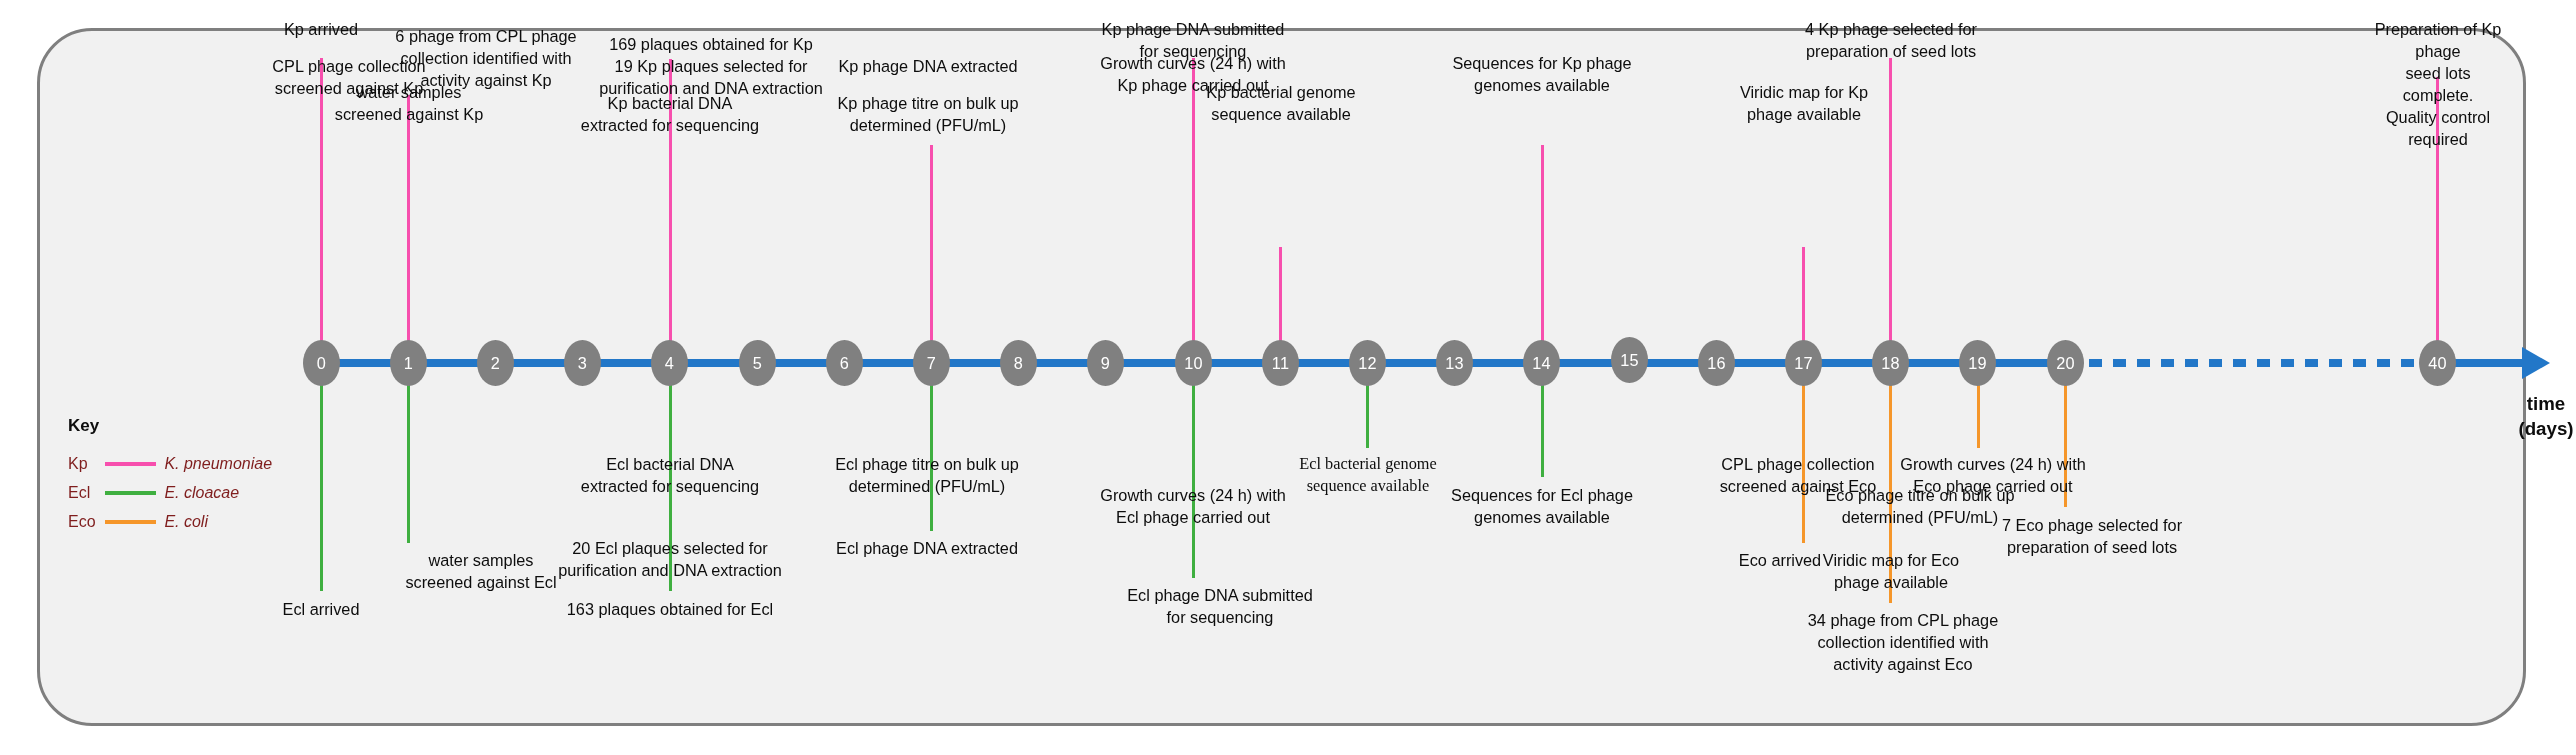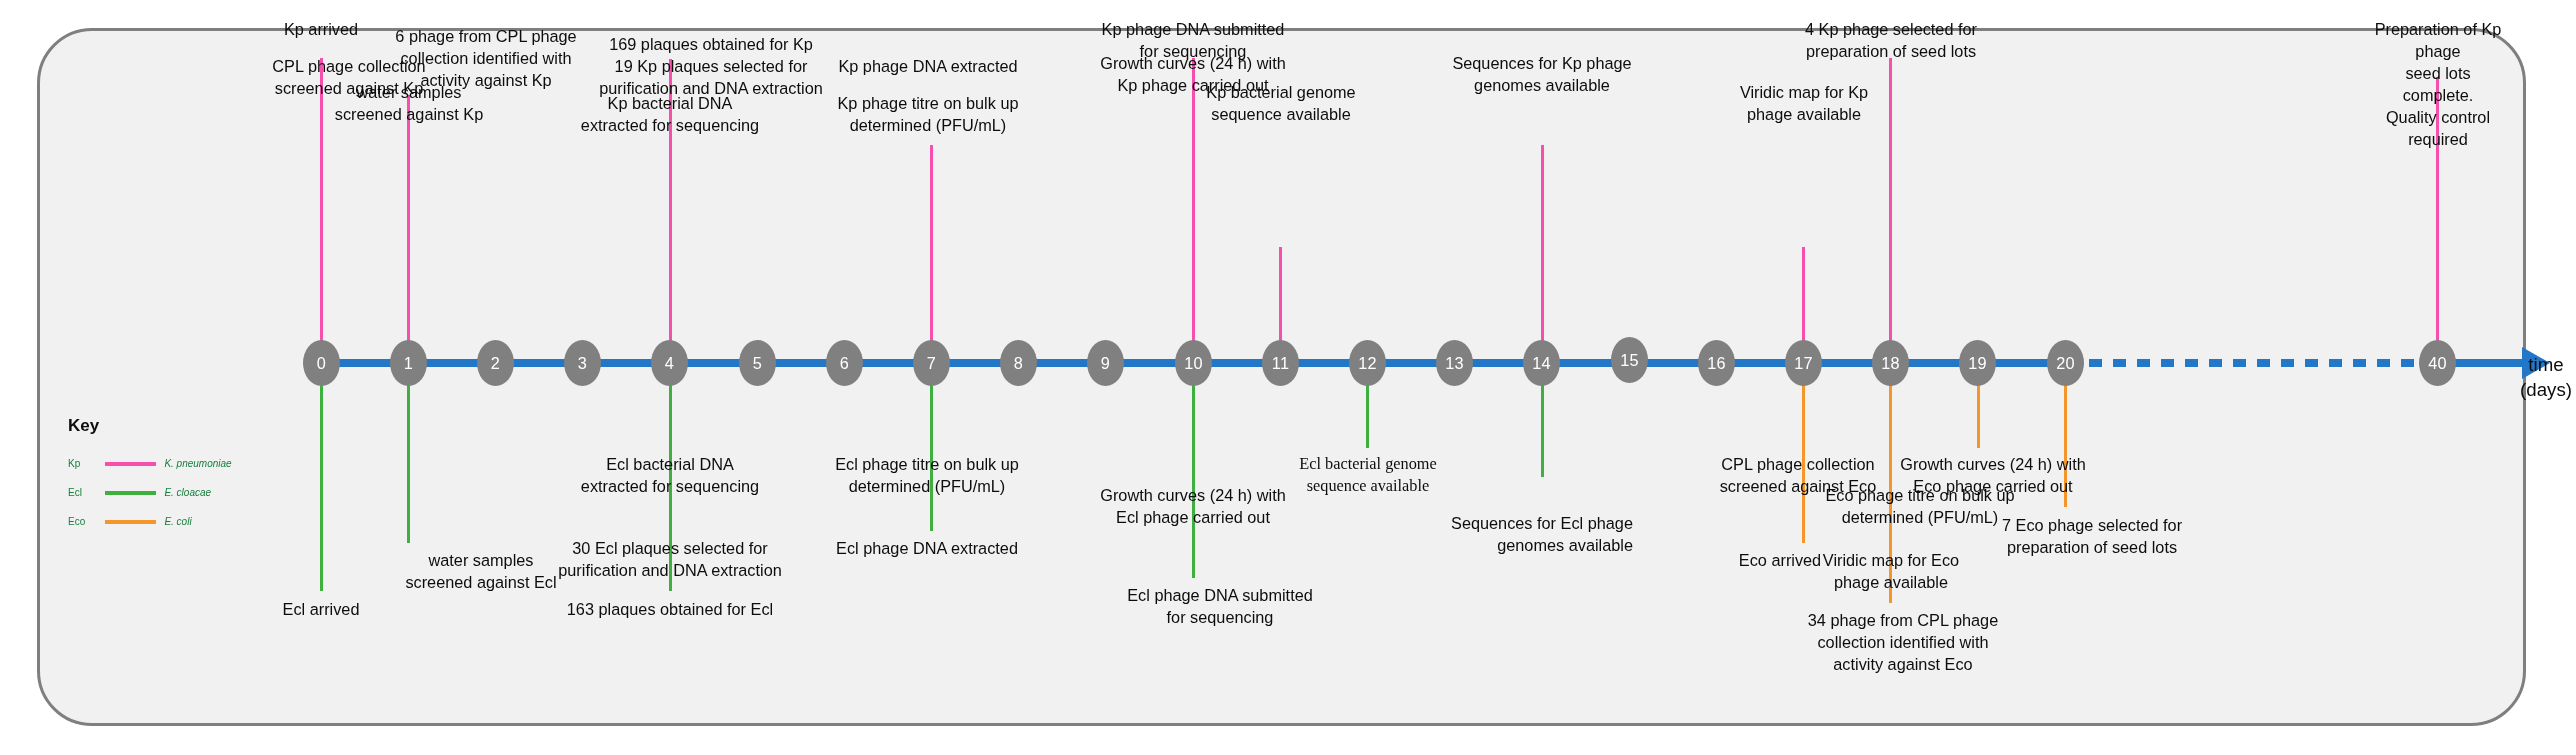--- a/index.html
+++ b/index.html
@@ -84,22 +84,22 @@
   #key .key-title {
     font-size: 17px;
     font-weight: bold;
     color: #0d0d0d;
     margin-bottom: 13.3px;
   }
   .key-row {
     display: flex;
     align-items: center;
     height: 29px;
-    font-size: 10px;
-    color: #15803d;
+    font-size: 16px;
+    color: #7f1d1d;
   }
   .key-abbr { width: 37px; }
   .key-swatch {
     width: 51px;
     height: 3.6px;
     margin-right: 8.4px;
   }
   .key-name { font-style: italic; }
   .time-label {
     position: absolute;
@@ -213,21 +213,21 @@
 screened against Ecl</div>
       <div class="lbl" style="left: 409px; top: 81px;">water samples
 screened against Kp</div>
       <div class="lbl" style="left: 711px; top: 33px;">169 plaques obtained for Kp</div>
       <div class="lbl" style="left: 711px; top: 55px;">19 Kp plaques selected for
 purification and DNA extraction</div>
       <div class="lbl" style="left: 670px; top: 92px;">Kp bacterial DNA
 extracted for sequencing</div>
       <div class="lbl" style="left: 670px; top: 453px;">Ecl bacterial DNA
 extracted for sequencing</div>
-      <div class="lbl" style="left: 670px; top: 537px;">30 Ecl plaques selected for
+      <div class="lbl" style="left: 670px; top: 537px;">20 Ecl plaques selected for
 purification and DNA extraction</div>
       <div class="lbl" style="left: 670px; top: 598px;">163 plaques obtained for Ecl</div>
       <div class="lbl" style="left: 928px; top: 55px;">Kp phage DNA extracted</div>
       <div class="lbl" style="left: 928px; top: 92px;">Kp phage titre on bulk up
 determined (PFU/mL)</div>
       <div class="lbl" style="left: 927px; top: 453px;">Ecl phage titre on bulk up
 determined (PFU/mL)</div>
       <div class="lbl" style="left: 927px; top: 537px;">Ecl phage DNA extracted</div>
       <div class="lbl" style="left: 1193px; top: 18px;">Kp phage DNA submitted
 for sequencing</div>
@@ -236,21 +236,21 @@
       <div class="lbl" style="left: 1193px; top: 484px;">Growth curves (24 h) with
 Ecl phage carried out</div>
       <div class="lbl" style="left: 1220px; top: 584px;">Ecl phage DNA submitted
 for sequencing</div>
       <div class="lbl" style="left: 1281px; top: 81px;">Kp bacterial genome
 sequence available</div>
       <div class="lbl" style="left: 1368px; top: 453px; font-family: Liberation Serif, serif;">Ecl bacterial genome
 sequence available</div>
       <div class="lbl" style="left: 1542px; top: 52px;">Sequences for Kp phage
 genomes available</div>
-      <div class="lbl" style="left: 1542px; top: 512px; text-align: right;">Sequences for Ecl phage
+      <div class="lbl" style="left: 1542px; top: 484px;">Sequences for Ecl phage
 genomes available</div>
       <div class="lbl" style="left: 1804px; top: 81px;">Viridic map for Kp
 phage available</div>
       <div class="lbl" style="left: 1798px; top: 453px;">CPL phage collection
 screened against Eco</div>
       <div class="lbl" style="left: 1780px; top: 549px;">Eco arrived</div>
       <div class="lbl" style="left: 1891px; top: 18px;">4 Kp phage selected for
 preparation of seed lots</div>
       <div class="lbl" style="left: 1920px; top: 484px;">Eco phage titre on bulk up
 determined (PFU/mL)</div>
@@ -261,21 +261,21 @@
 activity against Eco</div>
       <div class="lbl" style="left: 1993px; top: 453px;">Growth curves (24 h) with
 Eco phage carried out</div>
       <div class="lbl" style="left: 2092px; top: 514px;">7 Eco phage selected for
 preparation of seed lots</div>
       <div class="lbl" style="left: 2438px; top: 18px;">Preparation of Kp phage
 seed lots complete.
 Quality control required</div>
     </div>
 
-  <div class="time-label" id="time-label" style="white-space: pre-line; left: 2546px; top: 352px;">time
+  <div class="time-label" id="time-label" style="white-space: pre-line; left: 2546px; top: 391px; font-weight: bold;">time
 (days)</div>
 
   <div id="key">
     <div class="key-title">Key</div>
     <div id="key-rows">
         <div class="key-row">
           <span class="key-abbr">Kp</span>
           <span class="key-swatch" style="background: rgb(247, 79, 174);"></span>
           <span class="key-name">K. pneumoniae</span>
         </div>

